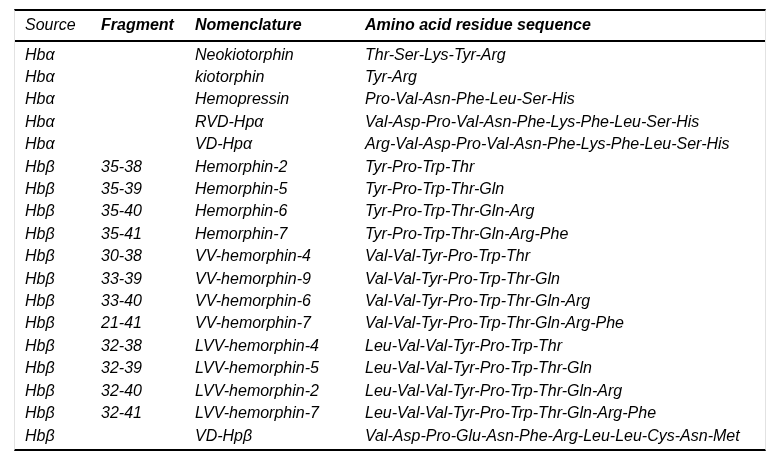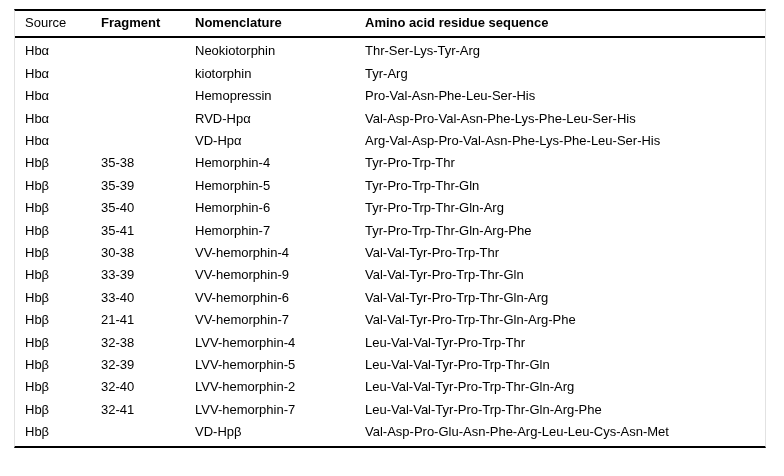--- a/index.html
+++ b/index.html
@@ -25,21 +25,22 @@
     border-left: 1px solid #e2e2e2;
     border-right: 1px solid #e2e2e2;
     border-top: 2.5px solid #000000;
     border-bottom: 2.5px solid #000000;
   }
 
   table.peptide-table {
     border-collapse: collapse;
     width: 100%;
     table-layout: fixed;
-    font-size: 13px;
+    font-size: 16px;
+    font-style: italic;
   }
 
   table.peptide-table thead tr {
     border-bottom: 2.5px solid #000000;
   }
 
   table.peptide-table th {
     text-align: left;
     font-weight: bold;
     padding: 5px 0 6px 0;
@@ -112,21 +113,21 @@
         </tr>
         <tr>
           <td class="col-source">Hbα</td>
           <td class="col-fragment"></td>
           <td class="col-nomen">VD-Hpα</td>
           <td class="col-sequence">Arg-Val-Asp-Pro-Val-Asn-Phe-Lys-Phe-Leu-Ser-His</td>
         </tr>
         <tr>
           <td class="col-source">Hbβ</td>
           <td class="col-fragment">35-38</td>
-          <td class="col-nomen">Hemorphin-4</td>
+          <td class="col-nomen">Hemorphin-2</td>
           <td class="col-sequence">Tyr-Pro-Trp-Thr</td>
         </tr>
         <tr>
           <td class="col-source">Hbβ</td>
           <td class="col-fragment">35-39</td>
           <td class="col-nomen">Hemorphin-5</td>
           <td class="col-sequence">Tyr-Pro-Trp-Thr-Gln</td>
         </tr>
         <tr>
           <td class="col-source">Hbβ</td>

